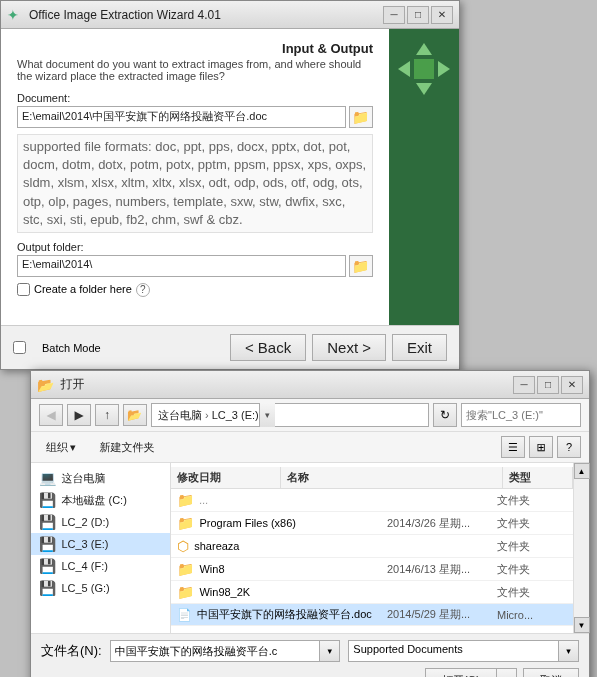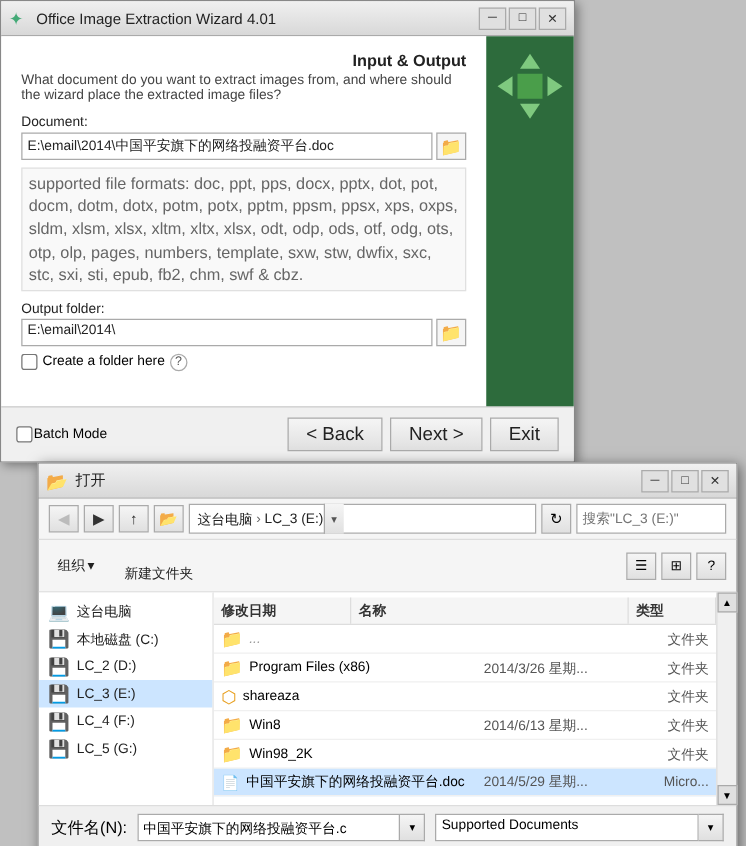--- a/index.html
+++ b/index.html
@@ -134,21 +134,21 @@
       cursor: pointer;
     }
     .wizard-footer {
       background: #f0f0f0;
       border-top: 1px solid #ccc;
       padding: 8px 12px;
       display: flex;
       align-items: center;
       justify-content: space-between;
     }
-    .footer-left { display: flex; align-items: center; gap: 1px; font-size: 11px; }
+    .footer-left { display: flex; align-items: flex-end; gap: 16px; font-size: 11px; }
     .footer-right { display: flex; gap: 6px; }
     .wiz-btn {
       padding: 4px 14px;
       border: 1px solid #aaa;
       background: linear-gradient(to bottom, #f5f5f5, #e0e0e0);
       font-size: 15px;
       cursor: pointer;
       color: #222;
     }
 
@@ -258,21 +258,20 @@
     .org-btn {
       display: flex; align-items: center; gap: 2px;
       cursor: pointer; color: #222;
       padding: 2px 6px;
       border: 1px solid transparent;
     }
     .new-folder-btn {
       cursor: pointer; color: #222;
       padding: 2px 8px;
       border: 1px solid transparent;
-      margin-top: 12px;
     }
     .view-btns { margin-left: auto; display: flex; gap: 4px; align-items: center; }
     .view-btn {
       width: 24px; height: 22px;
       border: 1px solid #aaa;
       background: linear-gradient(to bottom, #f5f5f5, #e0e0e0);
       display: flex; align-items: center; justify-content: center;
       cursor: pointer;
       font-size: 11px;
     }
@@ -324,21 +323,21 @@
       display: flex;
       align-items: center;
       padding: 3px 6px;
       font-size: 11px;
       cursor: pointer;
       border-bottom: 1px solid #f0f0f0;
     }
     .file-row.selected { background: #cce5ff; }
     .file-name-col { flex: 1; display: flex; align-items: center; gap: 5px; }
     .file-date-col { width: 110px; color: #555; }
-    .file-type-col { width: 70px; color: #555; text-align: right; }
+    .file-type-col { width: 70px; color: #555; }
     .file-icon { font-size: 14px; }
     .folder-icon { color: #e8a020; }
     .doc-icon { color: #295aab; font-size: 12px; }
 
     .scroll-col {
       width: 16px;
       background: #f0f0f0;
       border-left: 1px solid #ddd;
       display: flex; flex-direction: column; align-items: center;
     }

